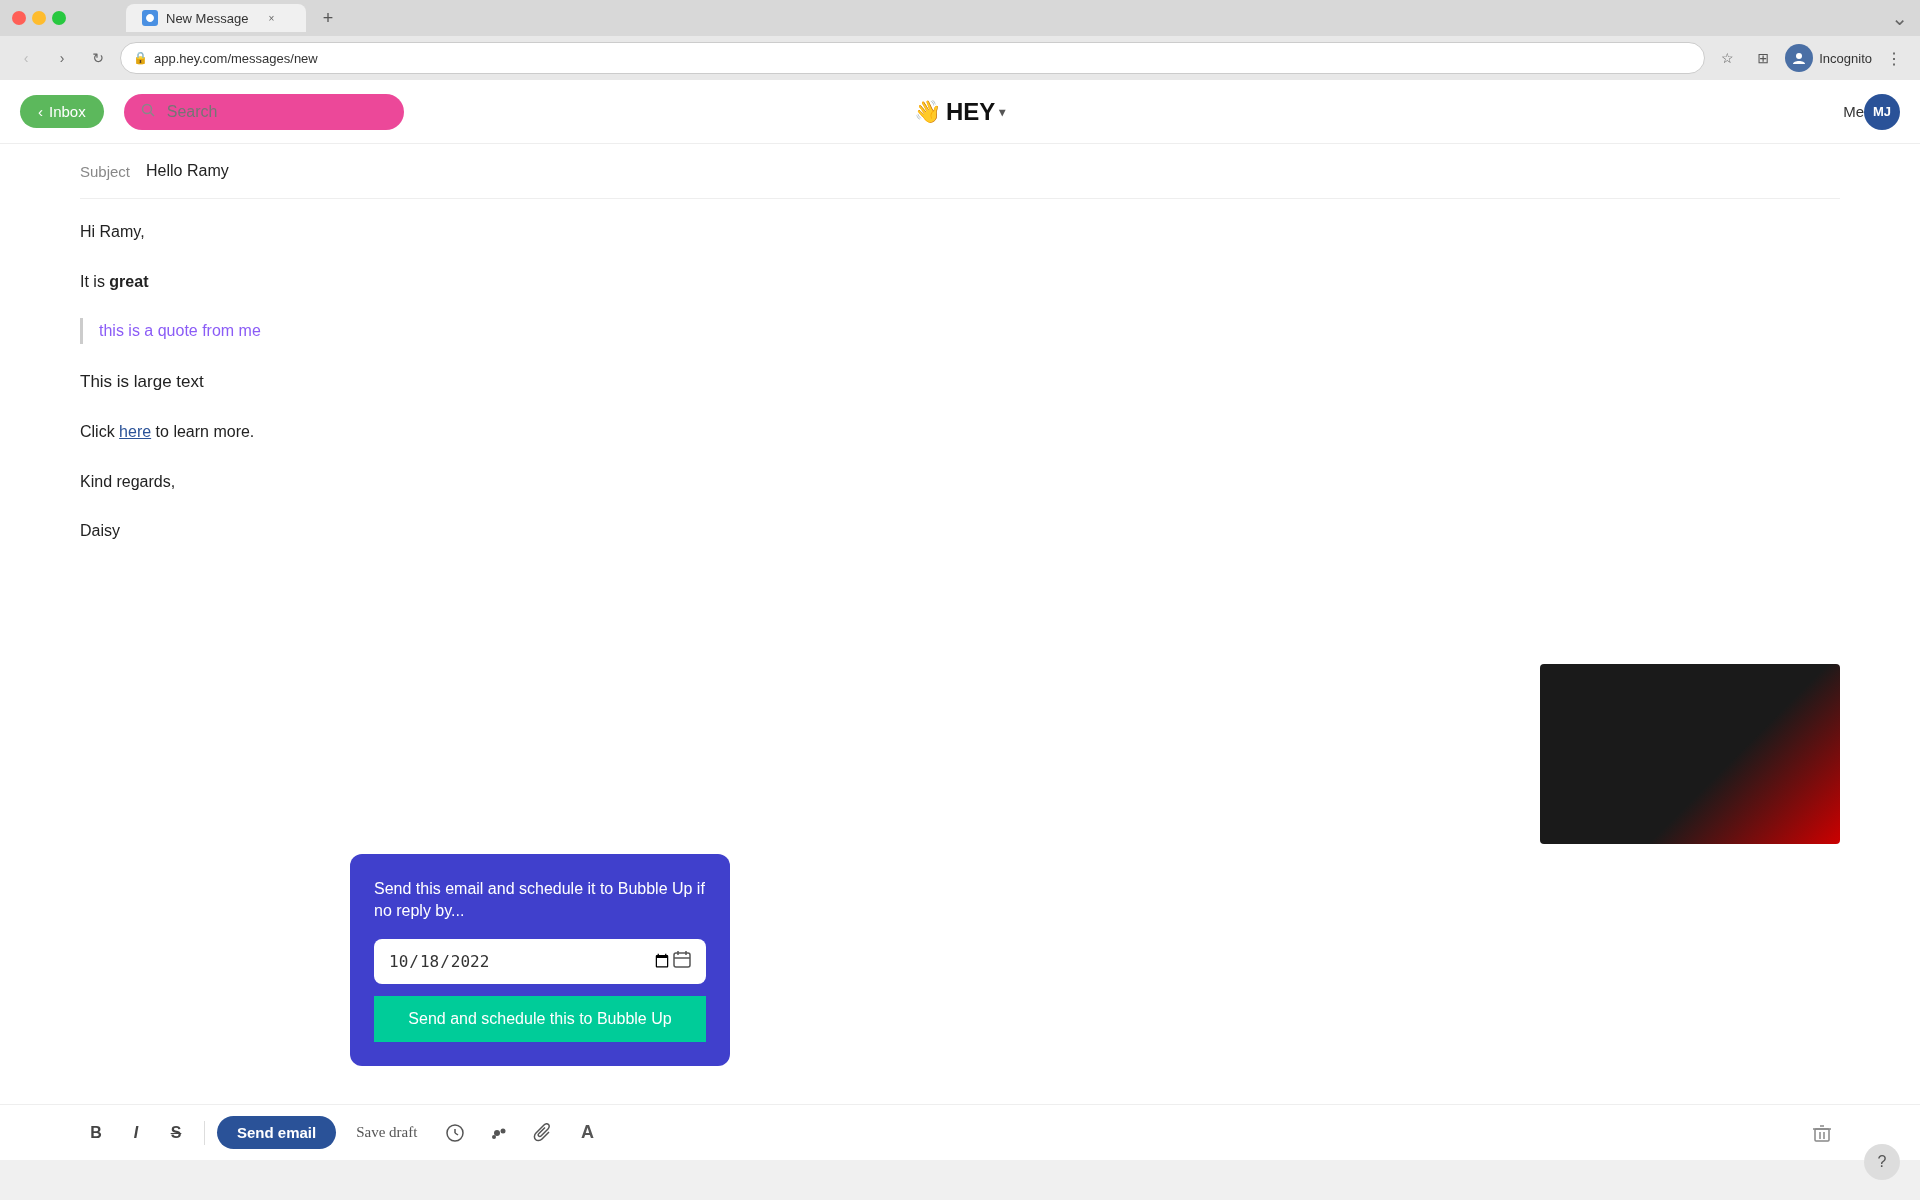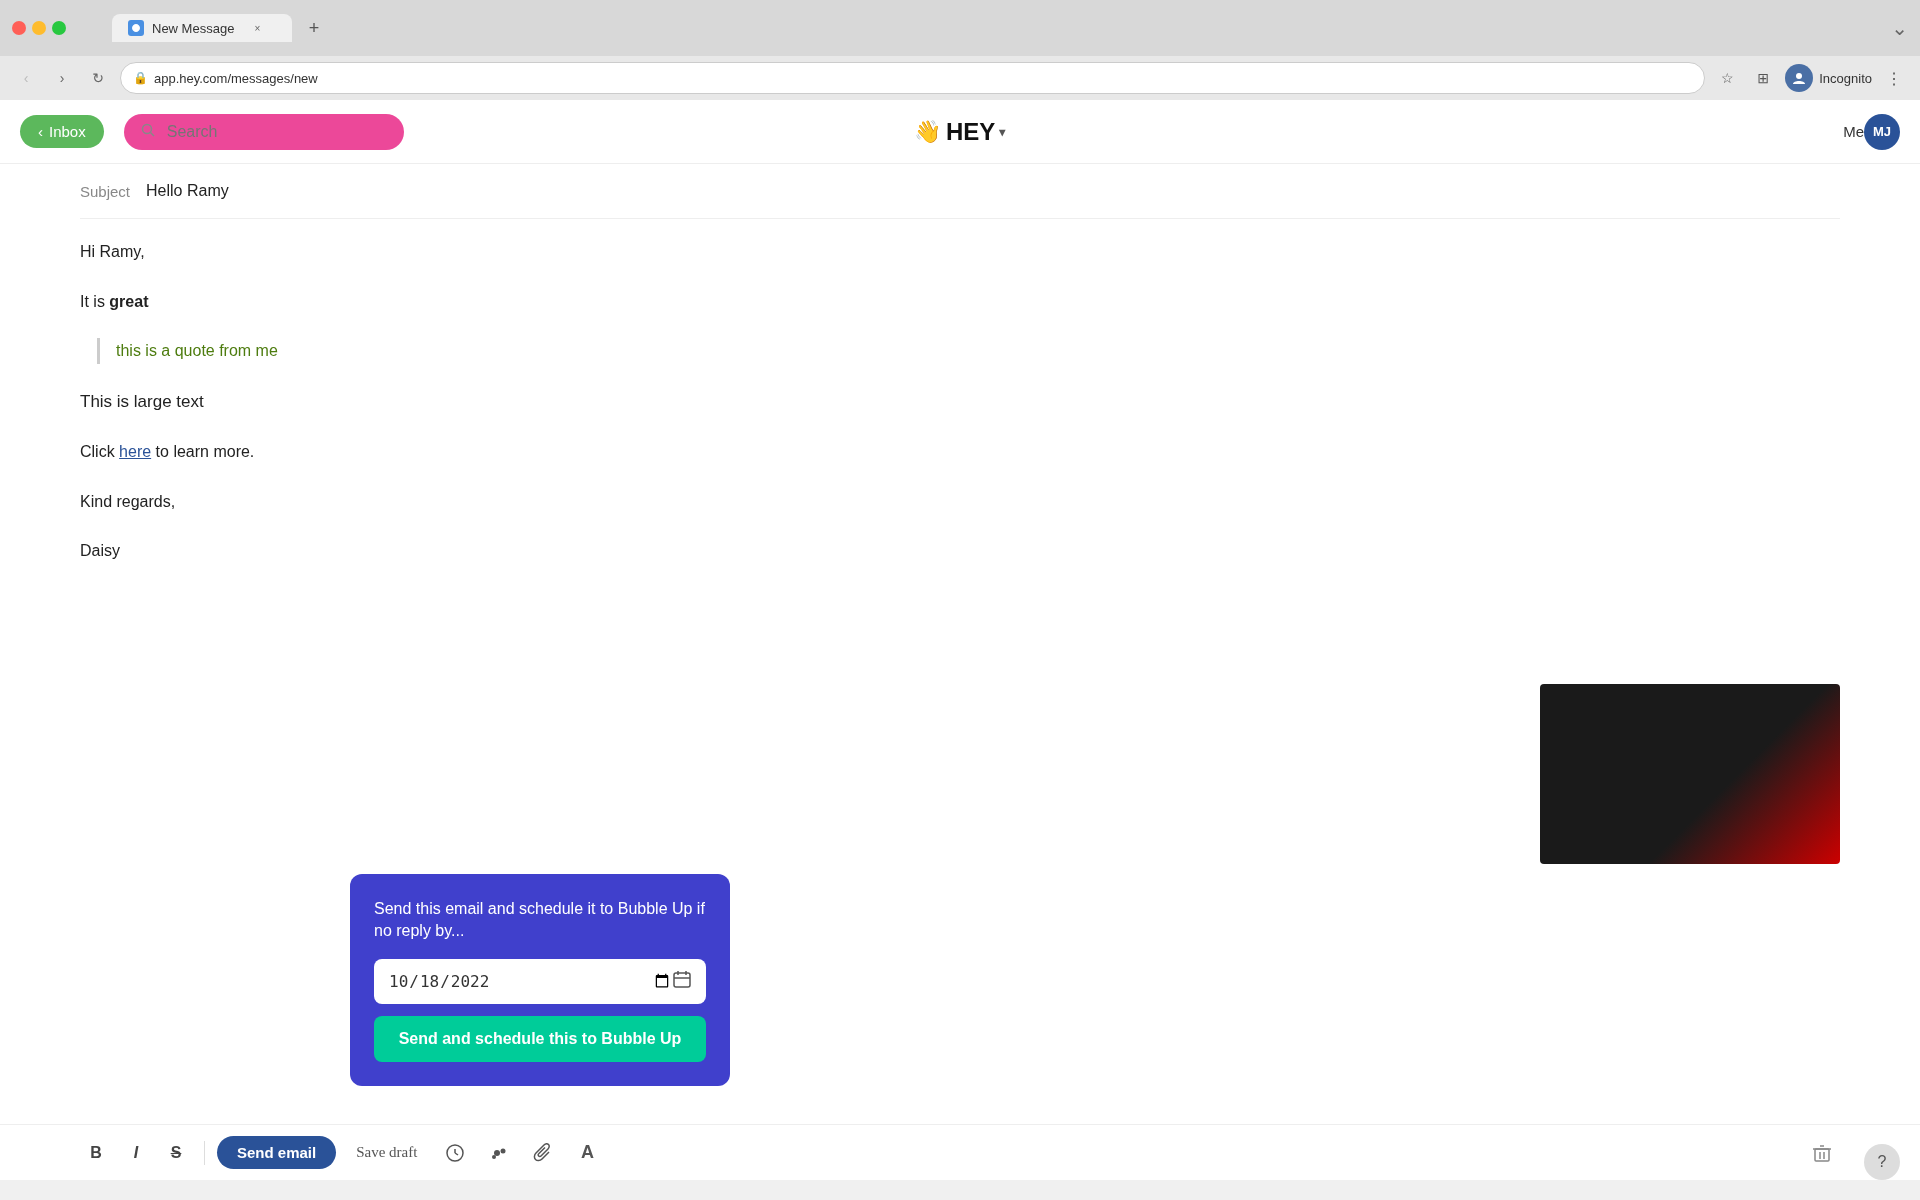--- a/index.html
+++ b/index.html
@@ -1,20 +1,20 @@
 <!DOCTYPE html>
 <html><head>
   <meta charset="utf-8">
   <style>
     * { box-sizing: border-box; margin: 0; padding: 0; }
     body { font-family: -apple-system, BlinkMacSystemFont, 'Segoe UI', sans-serif; background: #f0f0f0; width: 1920px; height: 1200px; overflow: hidden; }
 
     
     .browser-chrome { background: #e8e8e8; width: 100%; }
-    .browser-titlebar { background: #d8d8d8; height: 56px; display: flex; align-items: center; padding: 0 12px; gap: 6px; }
+    .browser-titlebar { background: #d8d8d8; height: 36px; display: flex; align-items: center; padding: 0 12px; gap: 20px; }
     .traffic-lights { display: flex; gap: 6px; align-items: center; }
     .traffic-light { width: 14px; height: 14px; border-radius: 50%; cursor: pointer; }
     .traffic-light.red { background: #ff5f57; }
     .traffic-light.yellow { background: #febc2e; }
     .traffic-light.green { background: #28c840; }
     .tab { background: #f0f0f0; border-radius: 8px 8px 0 0; padding: 6px 16px; display: flex; align-items: center; gap: 8px; font-size: 13px; color: #333; min-width: 180px; }
     .tab-favicon { width: 16px; height: 16px; background: #4a90e2; border-radius: 3px; display: flex; align-items: center; justify-content: center; }
     .tab-close { margin-left: 8px; width: 14px; height: 14px; border-radius: 50%; display: flex; align-items: center; justify-content: center; color: #666; font-size: 10px; cursor: pointer; }
     .new-tab-btn { margin-left: 8px; width: 28px; height: 28px; border-radius: 50%; display: flex; align-items: center; justify-content: center; color: #555; font-size: 18px; cursor: pointer; }
 
@@ -44,41 +44,41 @@
     .avatar { background: #2a5298; color: white; border-radius: 50%; width: 36px; height: 36px; display: flex; align-items: center; justify-content: center; font-size: 13px; font-weight: bold; }
 
     
     .compose-area { flex: 1; overflow-y: auto; background: white; padding: 0 80px; position: relative; }
     .subject-row { display: flex; align-items: center; padding: 18px 0; border-bottom: 1px solid #eee; }
     .subject-label { color: #888; font-size: 15px; margin-right: 16px; }
     .subject-value { font-size: 16px; color: #222; }
     .email-body { padding: 20px 0; font-size: 16px; color: #222; line-height: 1.6; }
     .email-body p { margin-bottom: 24px; }
     .email-body strong { font-weight: 700; }
-    .blockquote { border-left: 3px solid #ccc; padding-left: 16px; margin: 0 0 24px 17px; color: #4d7c0f; }
+    .blockquote { border-left: 3px solid #ccc; padding-left: 16px; margin: 0 0 24px 0; color: #8b5cf6; }
     .large-text { font-size: 17px; margin-bottom: 24px; display: block; }
     .email-link { color: #2a5298; text-decoration: underline; }
 
     
     .compose-toolbar { background: white; border-top: 1px solid #eee; height: 56px; display: flex; align-items: center; padding: 0 80px; gap: 8px; position: relative; }
     .format-btn { background: none; border: none; cursor: pointer; width: 32px; height: 32px; display: flex; align-items: center; justify-content: center; border-radius: 4px; color: #444; font-size: 16px; font-weight: bold; }
     .toolbar-separator { width: 1px; height: 24px; background: #ddd; margin: 0 4px; }
     .send-email-btn { background: #2a5298; color: white; border-radius: 20px; padding: 8px 20px; font-size: 15px; font-weight: 700; border: none; cursor: pointer; }
     .save-draft-btn { background: none; border: none; color: #555; font-size: 15px; cursor: pointer; padding: 8px 12px; font-family: Liberation Serif, serif; }
     .action-icon-btn { background: none; border: none; cursor: pointer; width: 36px; height: 36px; display: flex; align-items: center; justify-content: center; border-radius: 50%; color: #555; font-size: 18px; }
     .delete-btn { margin-left: auto; }
     .help-btn { position: fixed; right: 20px; bottom: 20px; width: 36px; height: 36px; border-radius: 50%; background: #ddd; color: #555; display: flex; align-items: center; justify-content: center; font-size: 16px; cursor: pointer; }
 
     
     .schedule-popup { position: absolute; left: 350px; top: -250px; background: #4040cc; border-radius: 12px; padding: 24px; width: 380px; z-index: 100; }
     .schedule-popup-title { color: white; font-size: 16px; line-height: 1.4; margin-bottom: 16px; }
     .date-input-wrapper { background: white; border-radius: 8px; padding: 10px 14px; display: flex; align-items: center; justify-content: space-between; margin-bottom: 12px; }
     .date-input { background: none; border: none; outline: none; font-size: 16px; color: #333; flex: 1; }
     .calendar-icon { color: #555; font-size: 18px; }
-    .schedule-btn { background: #00cc99; color: white; border: none; border-radius: 8px; padding: 14px 20px; width: 100%; font-size: 16px; font-weight: 700; cursor: pointer; }
+    .schedule-btn { background: #00cc99; color: white; border: none; border-radius: 0; padding: 14px 20px; width: 100%; font-size: 16px; font-weight: 400; cursor: pointer; }
 
     
     .dark-img-area { position: absolute; right: 80px; top: 520px; width: 300px; height: 180px; background: #1a1a1a; border-radius: 4px; overflow: hidden; }
     .dark-img-inner { width: 100%; height: 100%; background: linear-gradient(135deg, #1a1a1a 60%, #cc0000 100%); }
 
     .compose-wrapper { position: relative; }
   </style>
 </head>
 <body>
 

